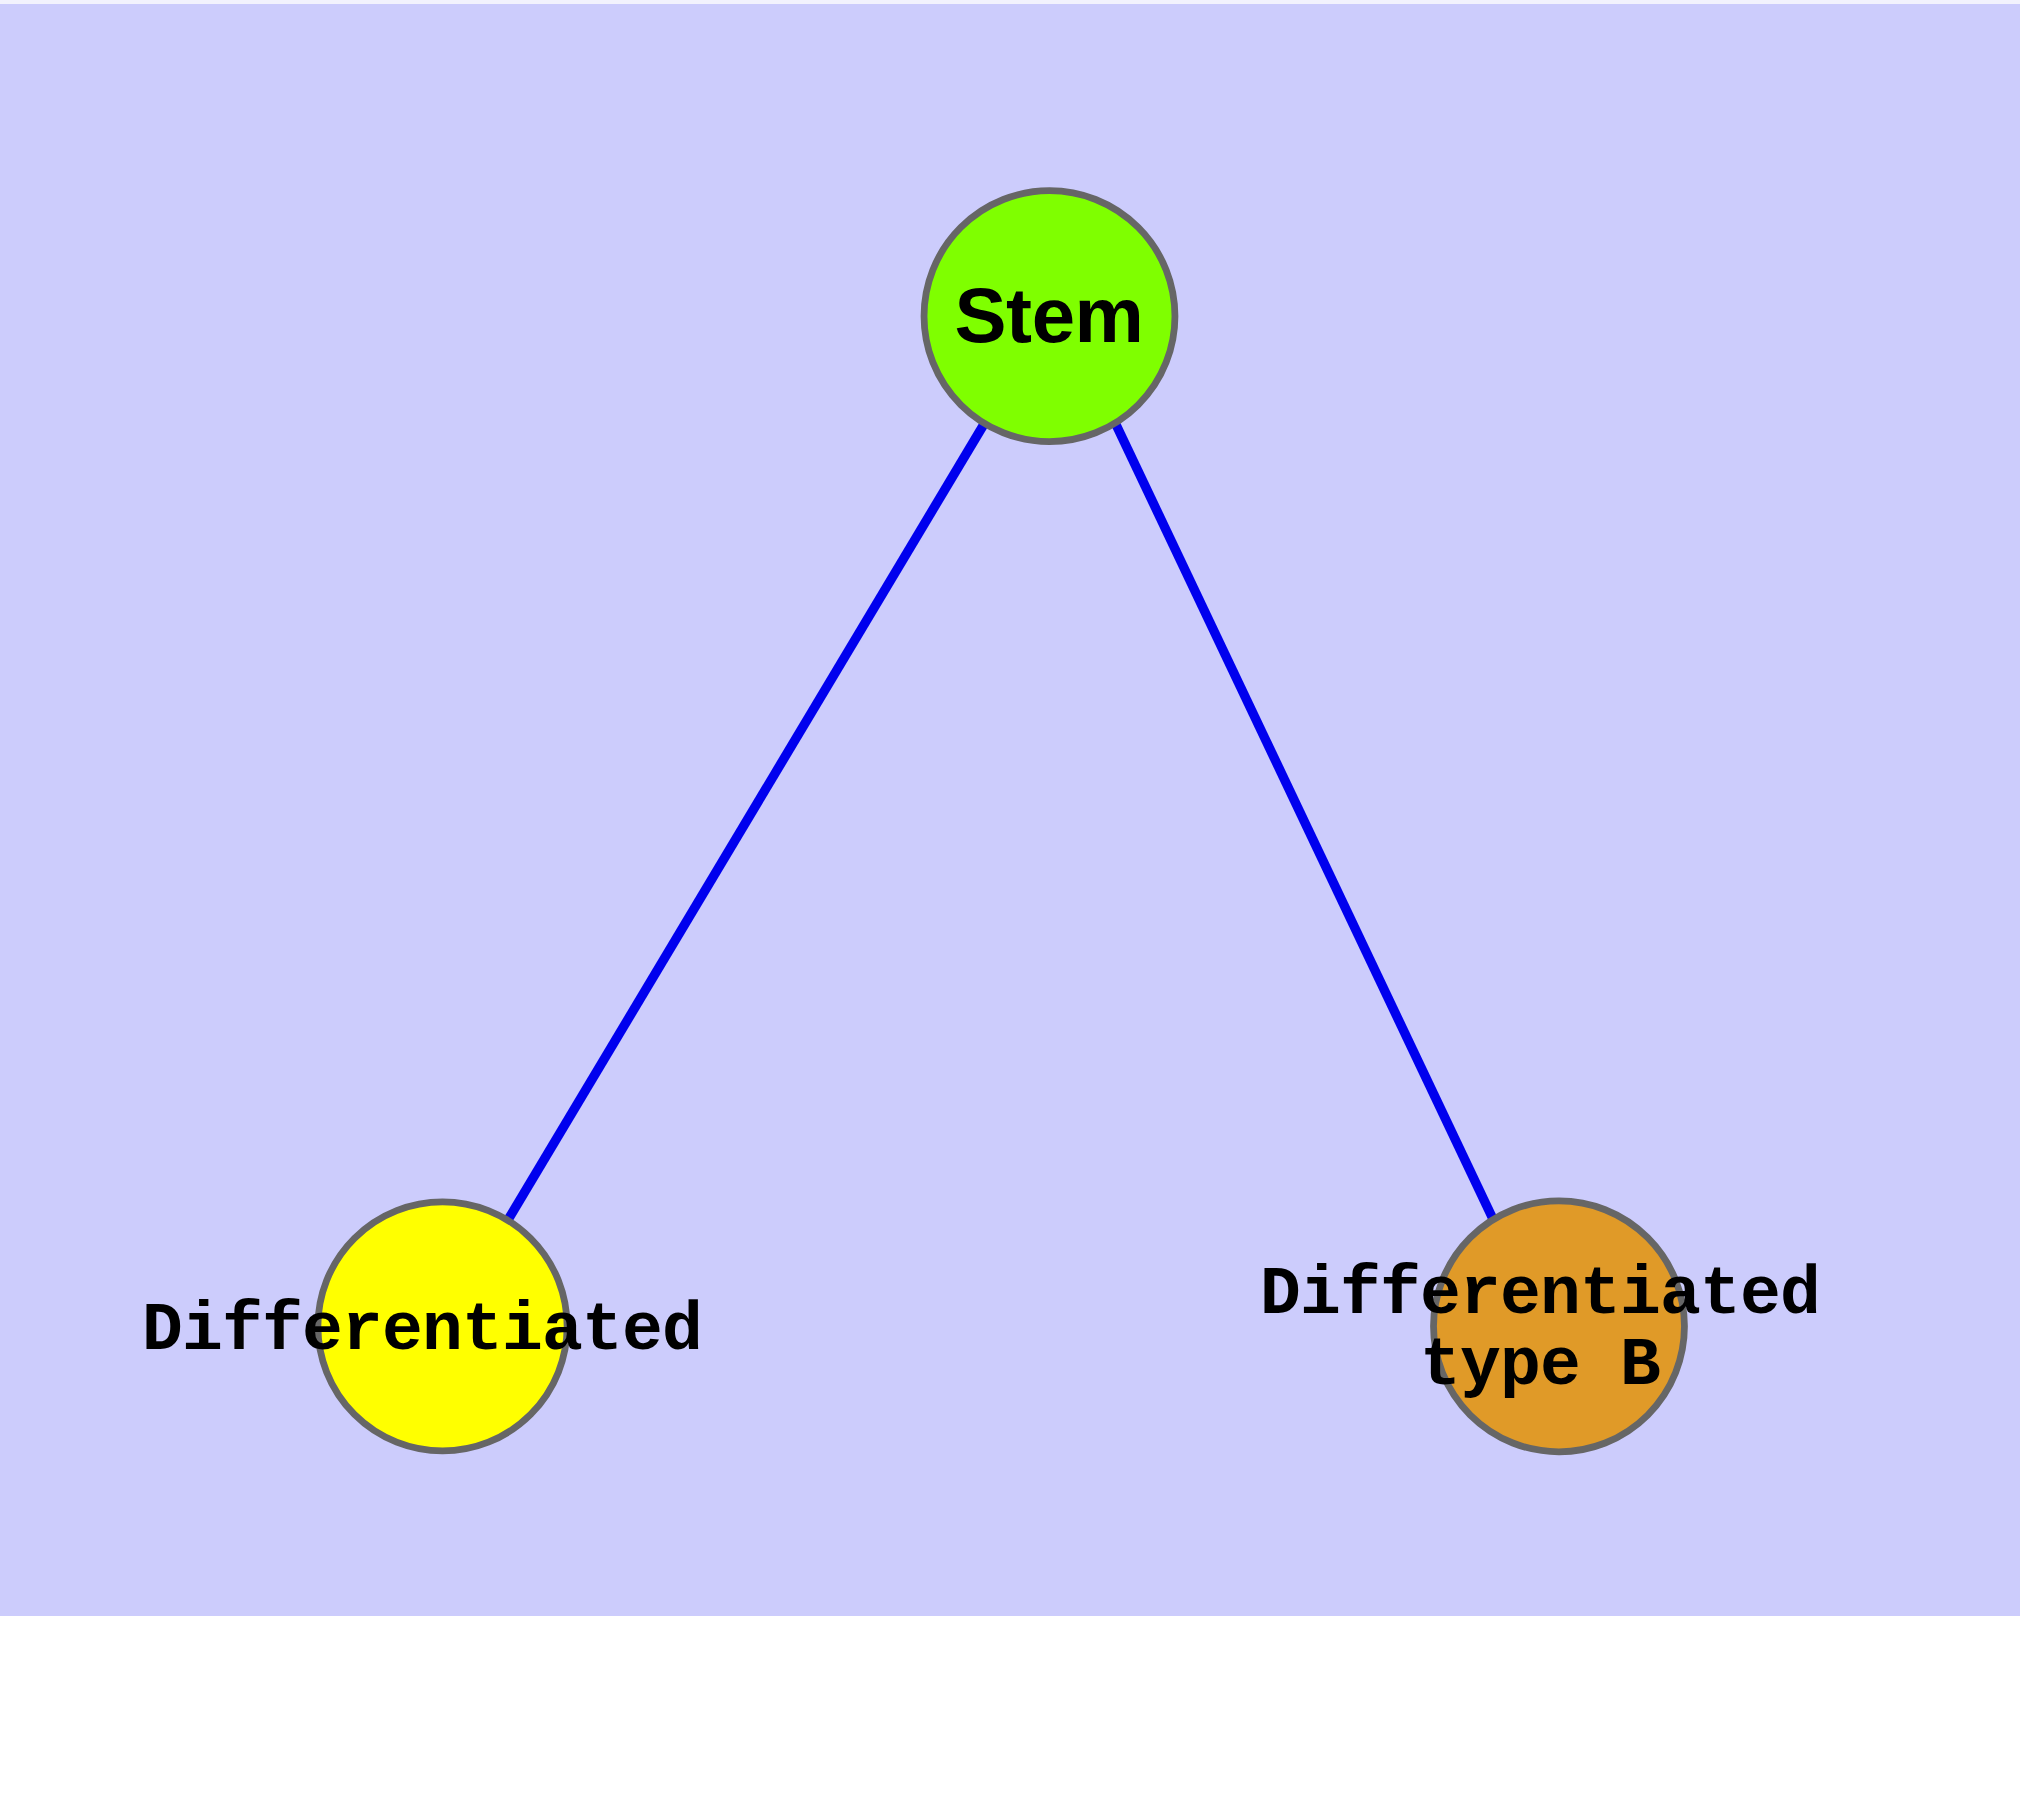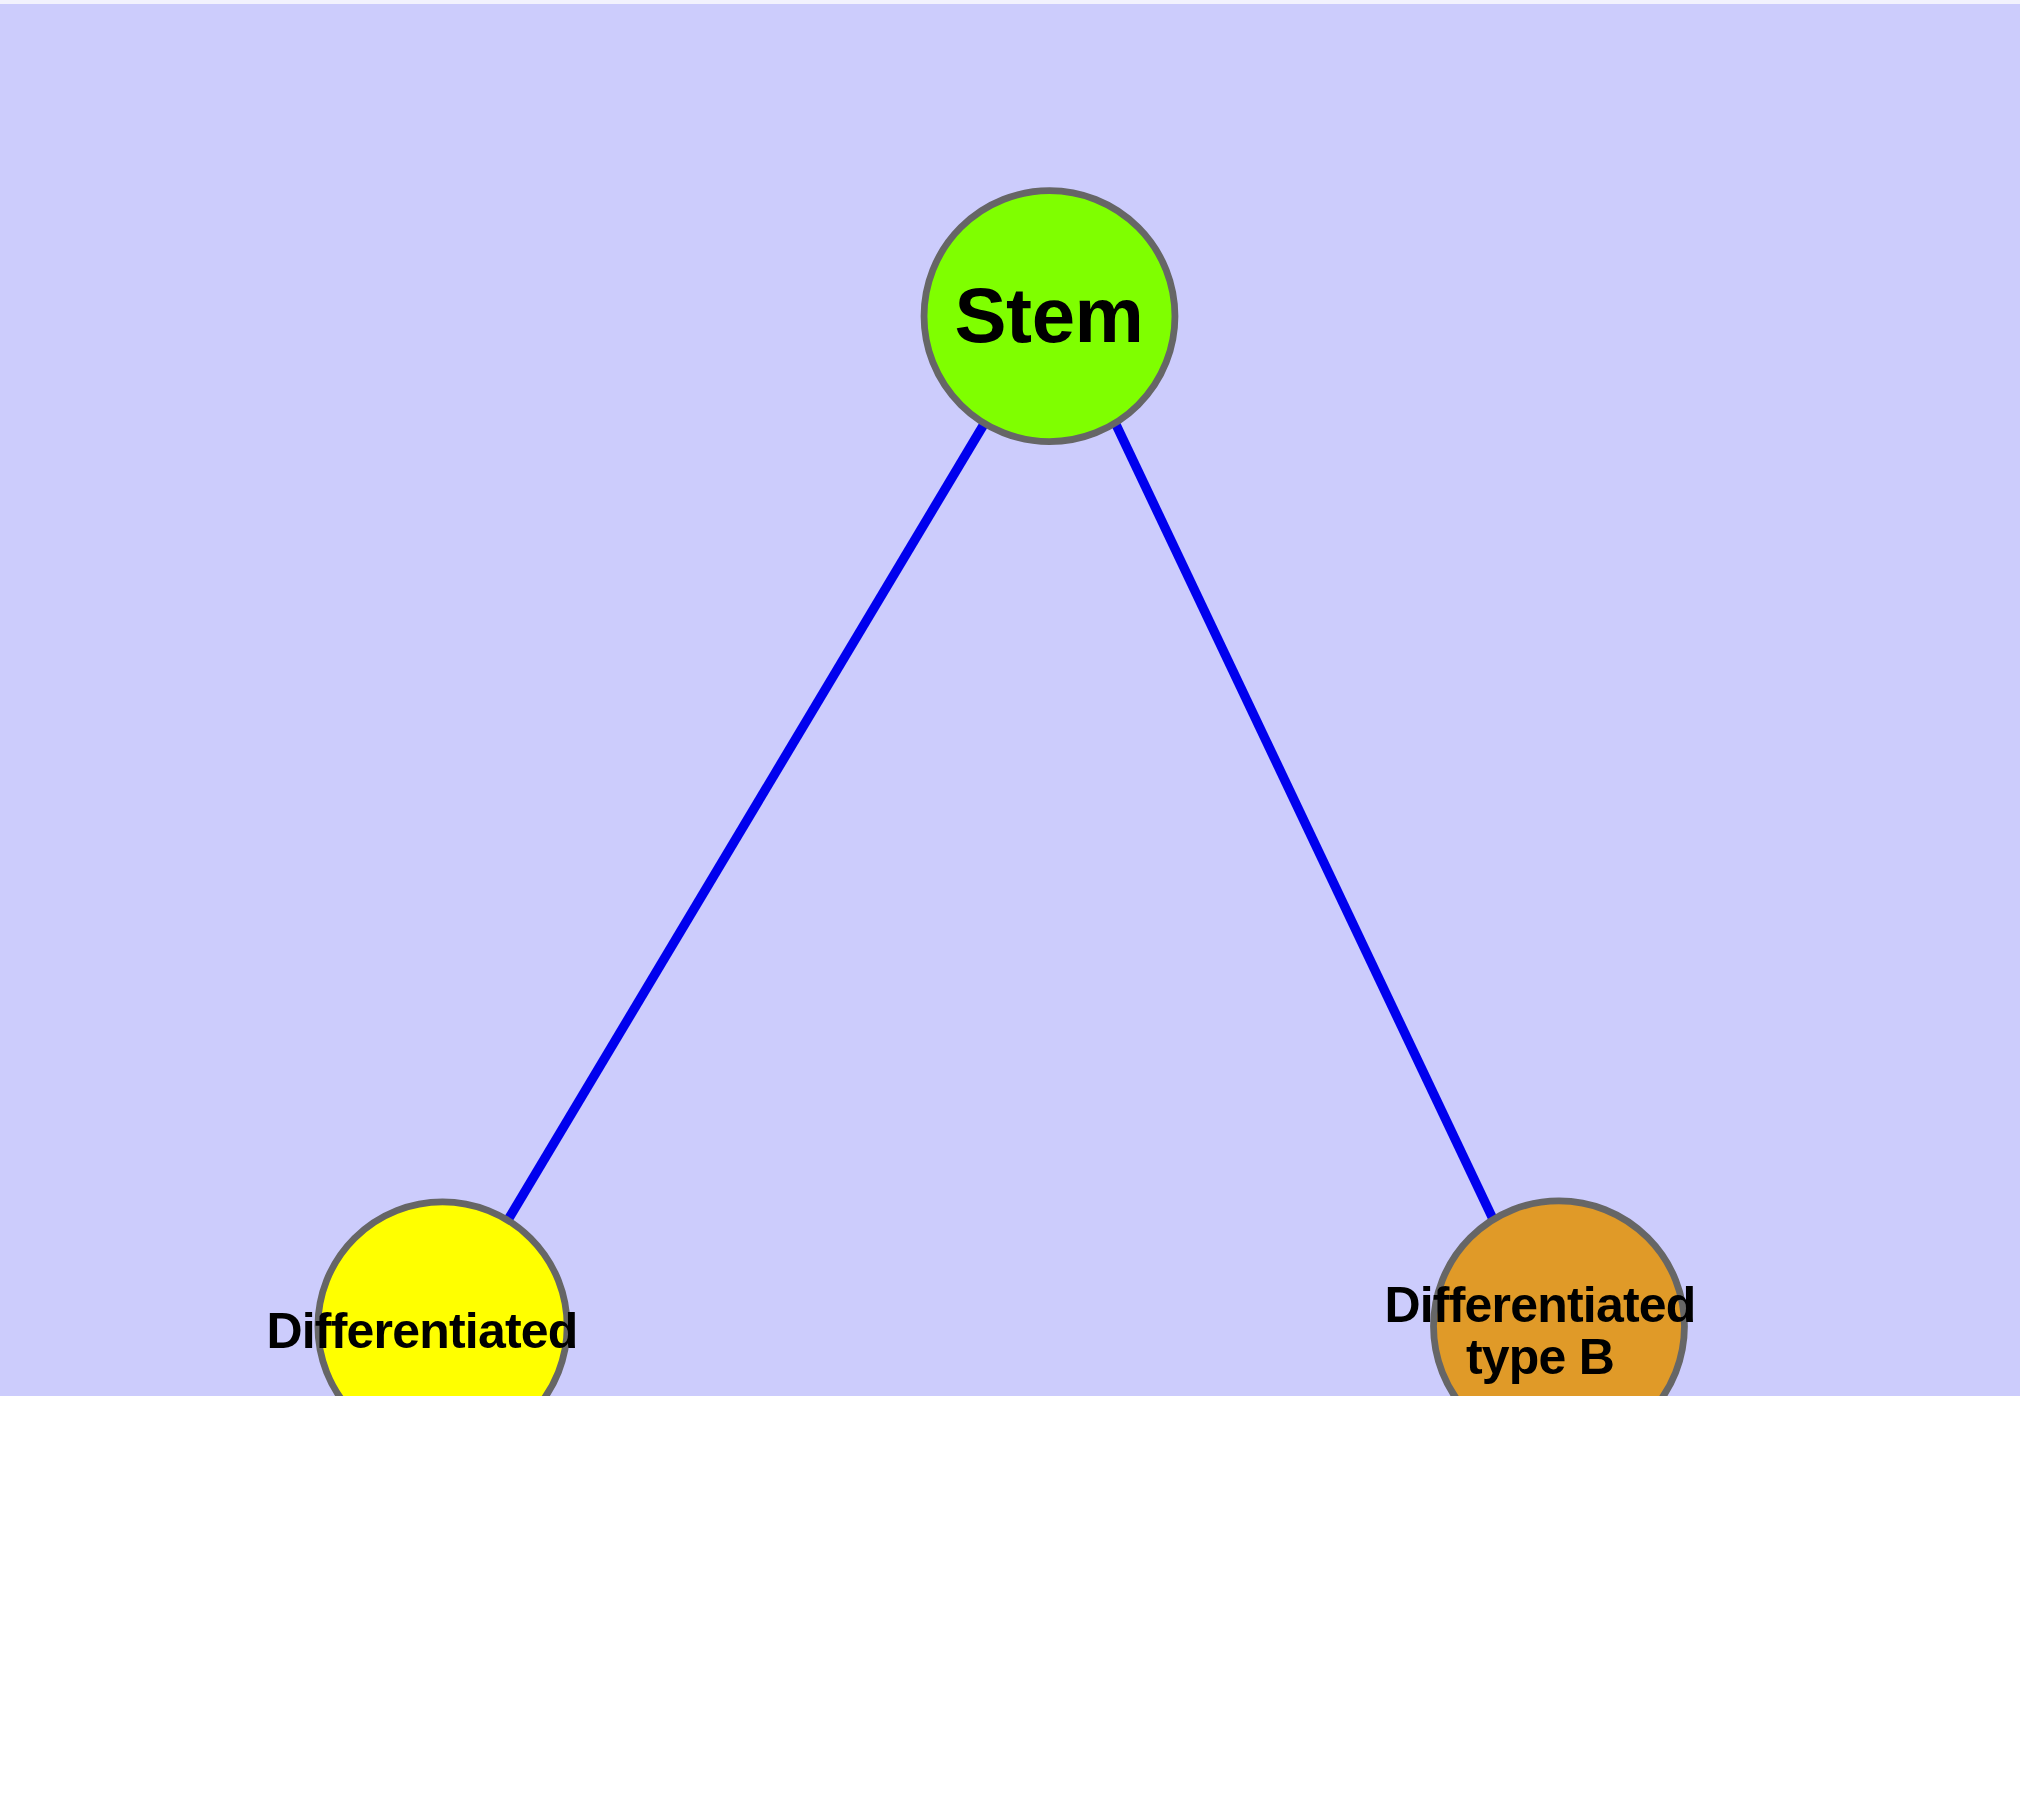--- a/index.html
+++ b/index.html
@@ -4,21 +4,21 @@
 <title>Cell Differentiation Graph</title>
 <style>
   html, body {
     margin: 0;
     padding: 0;
     background: #ffffff;
   }
   #canvas {
     position: relative;
     width: 2021px;
-    height: 1396px;
+    height: 1616px;
     background: #ccccfc;
     overflow: hidden;
     font-family: "Liberation Sans", sans-serif;
   }
   #top-strip {
     position: absolute;
     left: 0;
     top: 0;
     width: 2021px;
     height: 4.2px;
@@ -39,22 +39,23 @@
     white-space: pre;
     line-height: 1.04;
     pointer-events: none;
     transform: translate(-50%, -50%);
   }
   .label-root {
     font-size: 78px;
     letter-spacing: -0.4px;
   }
   .label-leaf {
-    font-size: 50px;
+    font-size: 68px;
     letter-spacing: -0.8px;
+    font-family: Liberation Mono, monospace;
   }
 </style>
 </head>
 <body>
 
 <div id="canvas">
 
   <div id="top-strip"></div>
 
   <svg id="graph-svg" viewBox="0 0 2384 2138" preserveAspectRatio="none" xmlns="http://www.w3.org/2000/svg">

